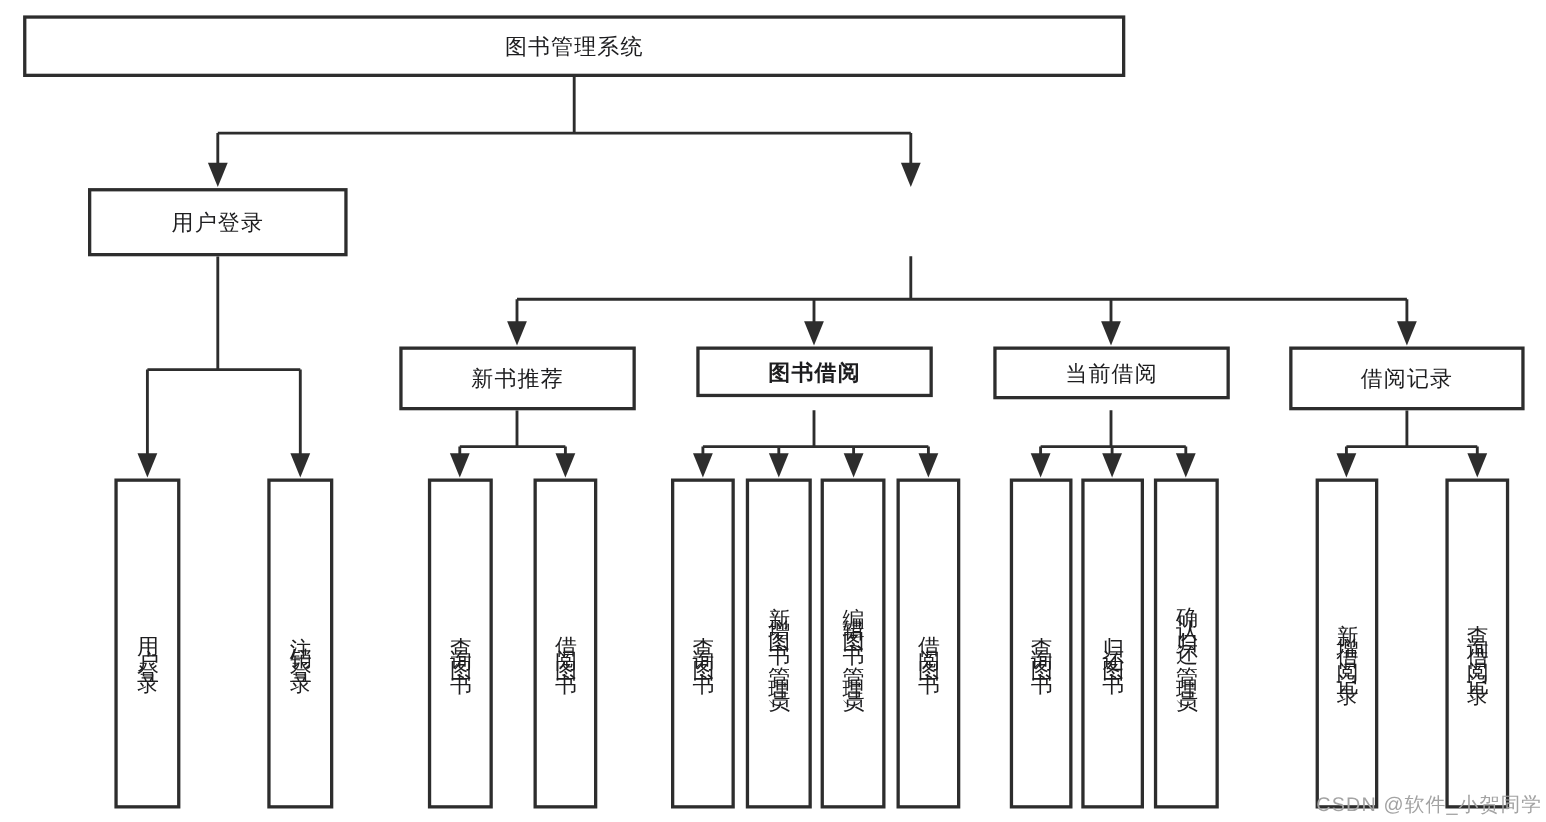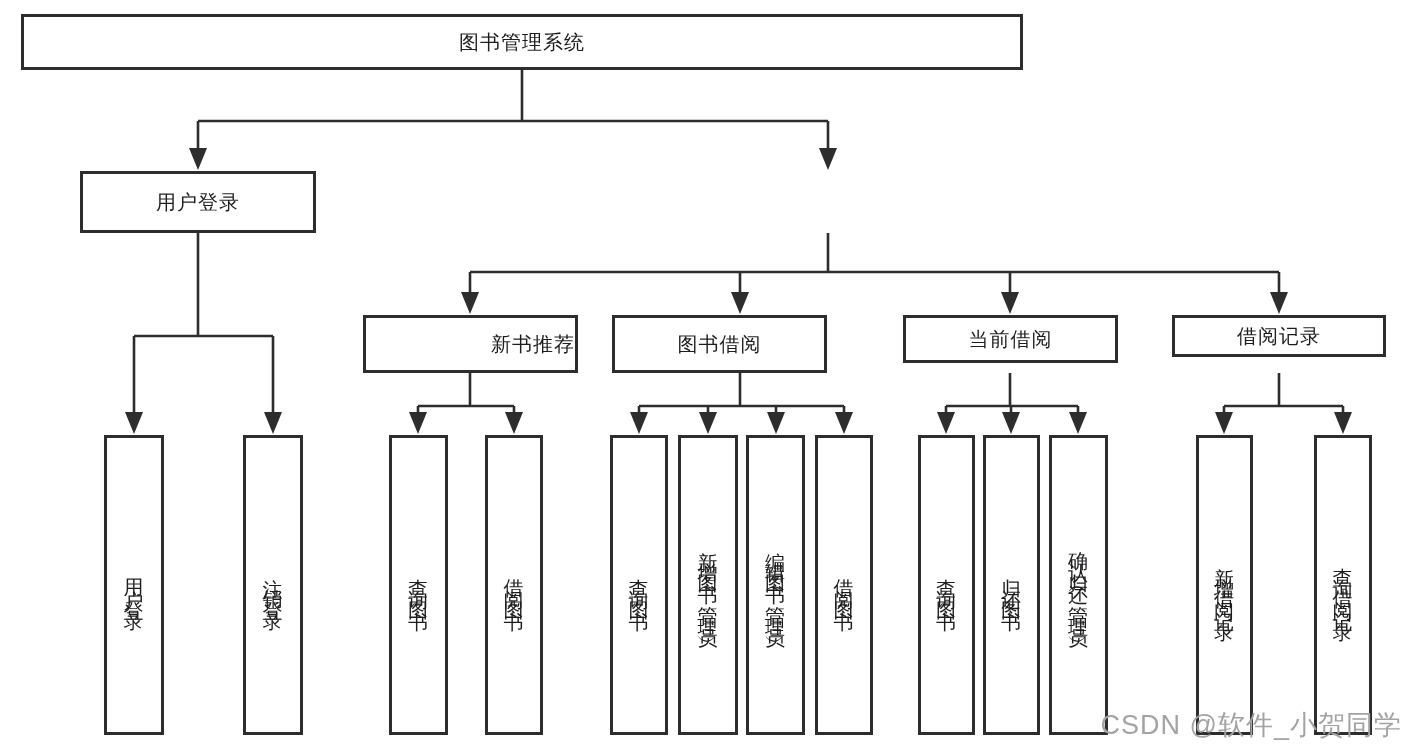--- a/index.html
+++ b/index.html
@@ -32,41 +32,41 @@
     letter-spacing:11px;
     font-size:20px;
     line-height:1.0;
     color:var(--text);
     white-space:nowrap;
   }
   
   .n-root          {left:21px;  top:14px;  width:1002px;height:56px;justify-content:center;}
   .n-user-login    {left:80px;  top:171px; width:236px; height:62px;}
   .n-book-mgmt     {left:710px; top:171px; width:236px; height:62px;}
-  .n-new-book-rec  {left:363px; top:315px; width:215px; height:58px;justify-content:flex-end;}
-  .n-book-borrow   {left:612px; top:315px; width:215px; height:58px;}
+  .n-new-book-rec  {left:363px; top:315px; width:215px; height:58px;}
+  .n-book-borrow   {left:633px; top:315px; width:215px; height:46px;font-weight:bold;}
   .n-current-borrow{left:903px; top:315px; width:215px; height:48px;}
-  .n-borrow-record {left:1172px;top:315px; width:214px; height:42px;}
+  .n-borrow-record {left:1172px;top:315px; width:214px; height:58px;}
   .leaf{top:435px;height:300px;}
   .l-ul1{left:104px;width:60px;}
   .l-ul2{left:243px;width:60px;}
   .l-nb1{left:389px;width:59px;}
   .l-nb2{left:485px;width:58px;}
   .l-bb1{left:610px;width:58px;}
   .l-bb2{left:678px;width:60px;}
   .l-bb3{left:746px;width:59px;}
   .l-bb4{left:815px;width:58px;}
   .l-cb1{left:918px;width:57px;}
   .l-cb2{left:983px;width:57px;}
   .l-cb3{left:1049px;width:59px;}
   .l-br1{left:1196px;width:57px;}
   .l-br2{left:1314px;width:58px;}
   .watermark{
     position:absolute;right:3px;bottom:4px;z-index:2;
-    color:var(--wm);font-size:27px;letter-spacing:1px;
+    color:var(--wm);font-size:18px;letter-spacing:1px;
   }
 </style>
 </head>
 <body>
 
 <div id="canvas">
 
   <svg id="connectors" width="1405" height="747" viewBox="0 0 1405 747">
 
     <path d="M522 69 V121 M198 121 H828 M198 121 V150 M828 121 V150"></path>

